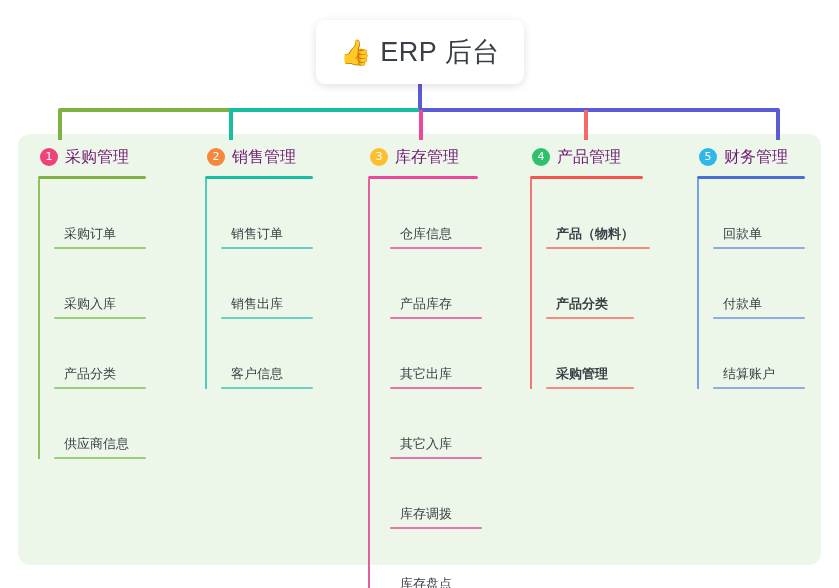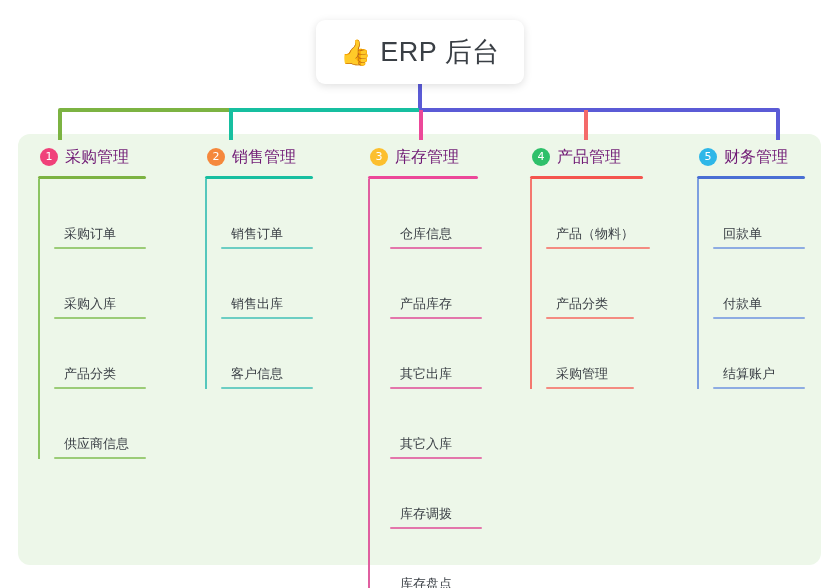--- a/index.html
+++ b/index.html
@@ -285,21 +285,21 @@
     </div>
   </div>
 </div>
 
 <div class="column" id="col-4">
   <div class="col-header">
     <span class="badge" style="background: rgb(46, 192, 106);">4</span>
     <span class="col-title">产品管理</span>
   </div>
   <div class="header-rule" style="background: rgb(244, 85, 78);"></div>
-  <div class="tree" style="border-left-color: rgb(244, 120, 111);">
+  <div class="tree" style="border-left-color: rgb(244, 120, 111); font-weight: bold;">
     <div class="leaf">
       <span class="leaf-label">产品（物料）</span>
       <span class="leaf-rule" style="background: rgb(244, 120, 111); opacity: 0.85;"></span>
     </div>
     <div class="leaf">
       <span class="leaf-label">产品分类</span>
       <span class="leaf-rule" style="background: rgb(244, 120, 111); opacity: 0.85;"></span>
     </div>
     <div class="leaf">
       <span class="leaf-label">采购管理</span>

